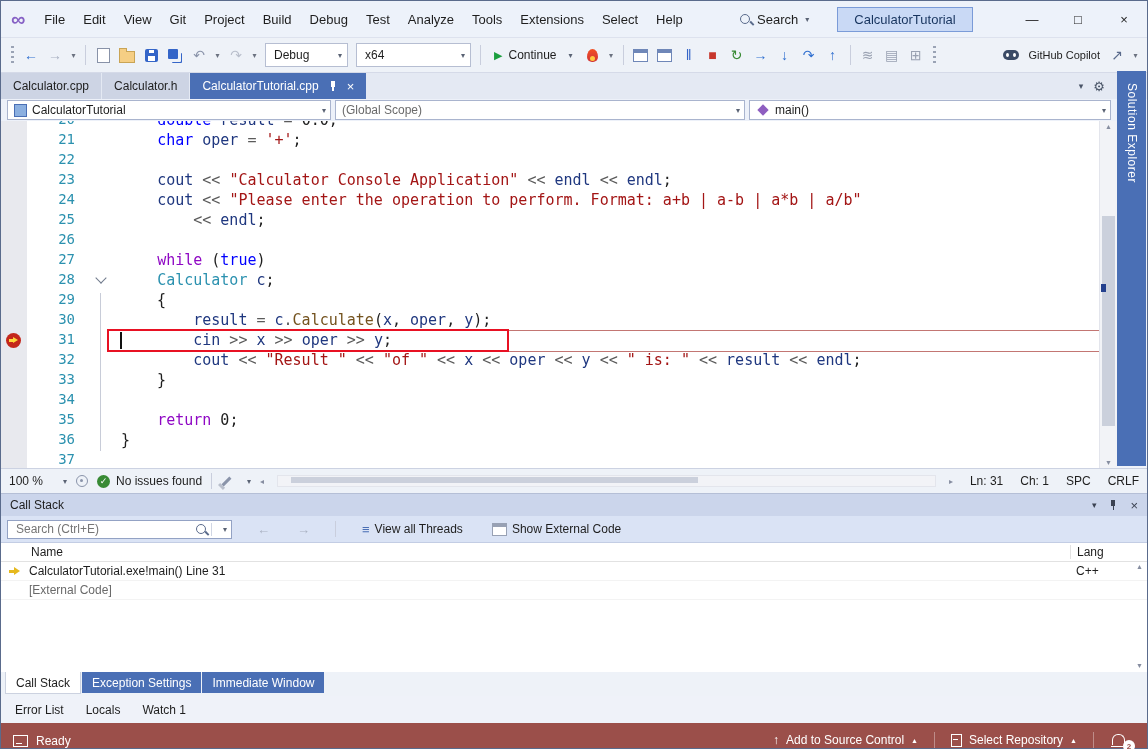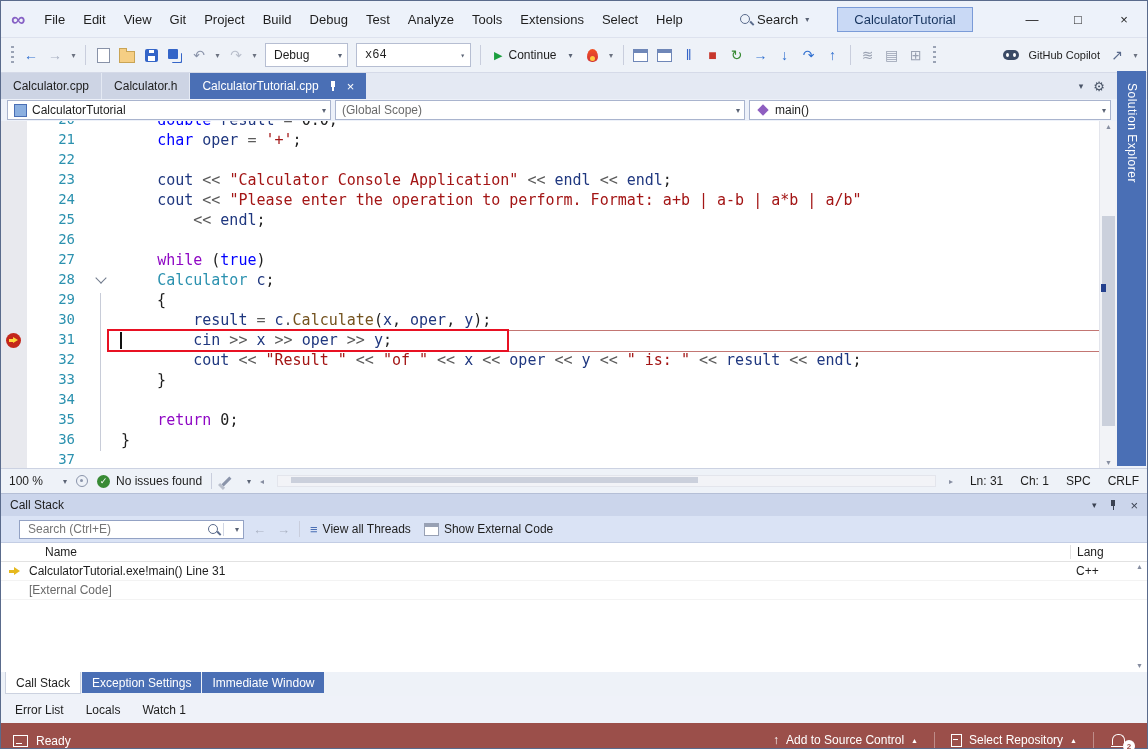--- a/index.html
+++ b/index.html
@@ -122,30 +122,30 @@
   .hs-thumb{position:absolute;left:2%;top:1px;height:6px;width:62%;background:#cbd0dc}
   .hs-arr{font-size:8px;color:#868da0}
   .es-lbl{font-size:12px;margin-left:8px}
 
   
   .callstack{flex:0 0 178px;display:flex;flex-direction:column;border-top:1px solid #b5bfd6}
   .cs-header{flex:0 0 22px;background:#cbd5eb;display:flex;align-items:center;padding:0 9px;font-size:12px}
   .cs-hicons{margin-left:auto;display:flex;align-items:center;gap:12px;color:#3b4252}
   .cs-hicons .dd{font-size:9px}
   .cs-hicons .x{font-size:13px}
-  .cs-toolbar{flex:0 0 26px;background:#dae3f5;display:flex;align-items:center;padding:0 18px;gap:7px;border-bottom:1px solid #c3cde4}
+  .cs-toolbar{flex:0 0 26px;background:#dae3f5;display:flex;align-items:center;padding:0 6px;gap:23px;border-bottom:1px solid #c3cde4}
   .cs-search{width:225px;height:19px;background:#fff;border:1px solid #93a2c4;display:flex;align-items:center;padding:0 4px 0 6px;gap:5px;box-sizing:border-box}
   .cs-search input{flex:1;border:none;outline:none;font:12px "Liberation Sans",sans-serif;color:#444;background:transparent;min-width:0}
   .cs-search .div{width:1px;height:13px;background:#d0d6e4}
   .cs-nav{font-size:13px;color:#a9b1c2;padding:0 2px}
   .cs-btn{display:flex;align-items:center;gap:5px;font-size:12px;padding:0 3px}
   .threads-glyph{color:#4a6fb5;font-size:13px}
   .cs-grid{flex:1;background:#fff;position:relative;font-size:12px;overflow:hidden}
   .cs-cols{height:18px;display:flex;align-items:center;border-bottom:1px solid #e2e2e2}
-  .c-name{flex:1;padding-left:44px}
+  .c-name{flex:1;padding-left:30px}
   .c-lang{width:60px;border-left:1px solid #e2e2e2;padding-left:6px;box-sizing:border-box}
   .c-scroll{width:17px}
   .cs-row{height:18px;display:flex;align-items:center;border-bottom:1px solid #f3f3f3}
   .r-margin{width:28px;display:flex;justify-content:center}
   .r-name{flex:1}
   .r-name.ext{color:#6a6a6a}
   .r-lang{width:60px;padding-left:6px;box-sizing:border-box}
   .r-scroll{width:17px}
   .cur-frame{display:inline-block;width:12px;height:8px;position:relative}
   .cur-frame::before{content:"";position:absolute;left:0;top:2.5px;width:5px;height:3px;background:#e6b91e}
@@ -228,21 +228,21 @@
         <span class="i-saveall"></span>
       </div>
       <div class="tb-btn" style="color: rgb(138, 148, 170);">↶</div>
       <div class="tb-caret">▾</div>
       <div class="tb-btn" style="color: rgb(185, 191, 204);">↷</div>
       <div class="tb-caret">▾</div>
       <div class="tb-combo" style="width: 68px;">
         <span class="combo-txt">Debug</span>
         <span class="combo-caret">▾</span>
       </div>
-      <div class="tb-combo" style="width: 100px; font-family: Liberation Mono, monospace;">
+      <div class="tb-combo" style="width: 100px;">
         <span class="combo-txt">x64</span>
         <span class="combo-caret">▾</span>
       </div>
       <div class="tb-sep"></div>
       <div class="tb-continue">
         <span class="play">▶</span>
         <span>Continue</span>
         <span class="combo-caret">▾</span>
       </div>
       <div class="tb-btn">

